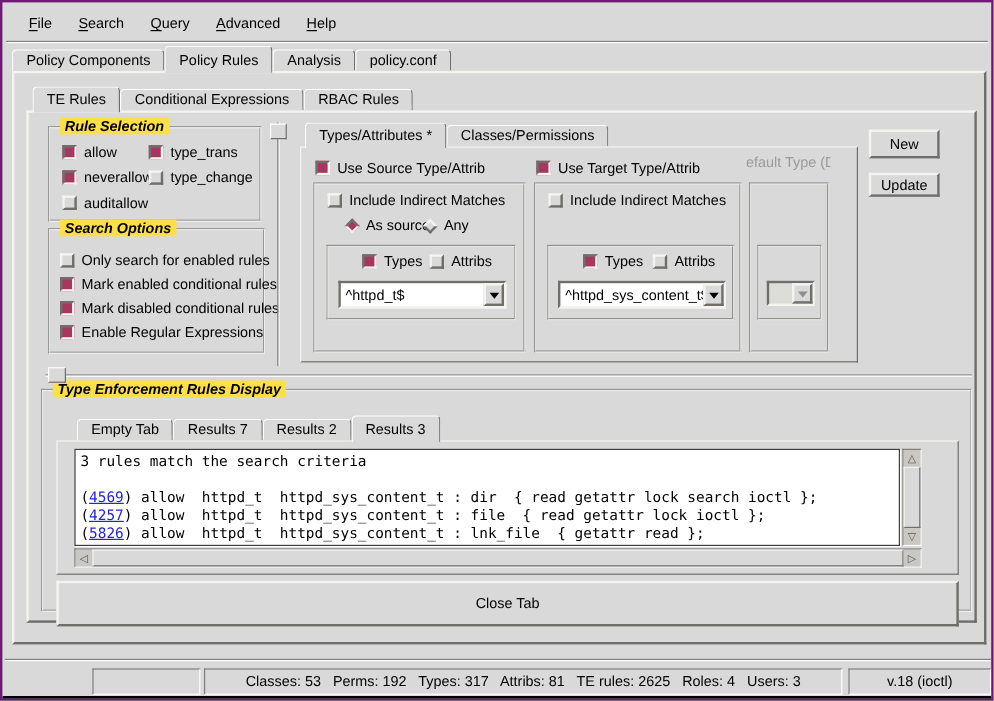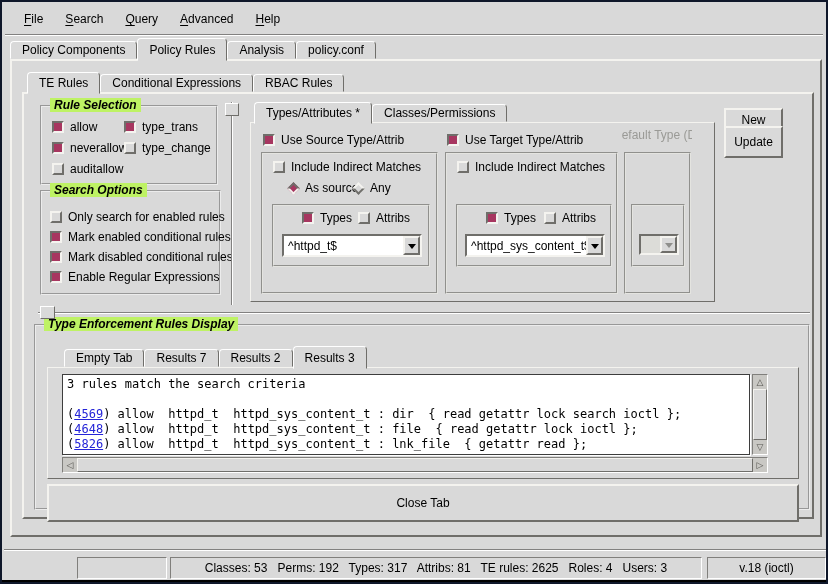--- a/index.html
+++ b/index.html
@@ -1,19 +1,19 @@
 <!DOCTYPE html>
 <html><head>
 <meta charset="utf-8">
 <style>
   * { margin:0; padding:0; box-sizing:border-box; }
   html,body { background:#888; }
   body { font-family:"Liberation Sans", sans-serif; font-size:12px; color:#000; }
   .window { position:relative; width:828px; height:584px; background:#d9d9d9;
-            border:2px solid #0f172a; overflow:hidden; }
+            border:2px solid #701a75; overflow:hidden; }
 
   
   .raised  { border:2px solid; border-color:#f4f3ef #6f6e6a #6f6e6a #f4f3ef; background:#d9d9d9; }
   .raised1 { border:1px solid; border-color:#f4f3ef #6f6e6a #6f6e6a #f4f3ef; background:#d9d9d9; }
   .grooveH { height:2px; border-top:1px solid #828180; border-bottom:1px solid #ffffff; }
   .grooveV { width:2px; border-left:1px solid #828180; border-right:1px solid #ffffff; }
   .abs { position:absolute; }
 
   
   .menubar { position:absolute; left:4px; top:3px; right:4px; height:28px;
@@ -24,21 +24,21 @@
   
   .tabrow { position:absolute; display:flex; align-items:flex-end; }
   .tab { border:1px solid; border-color:#ffffff #6f6e6a transparent #ffffff;
          border-radius:4px 4px 0 0; background:#d9d9d9; padding:0 11px;
          display:flex; align-items:center; white-space:nowrap; }
   .tab.inactive { height:18px; margin-bottom:2px; }
   .tab.active   { height:23px; margin-bottom:0; z-index:5; position:relative; }
 
   
   .lf { position:absolute; border:2px groove #ececec; }
-  .lf-title { position:absolute; top:-9px; left:8px; background:#bef264; padding:0 4px;
+  .lf-title { position:absolute; top:-9px; left:8px; background:#fde047; padding:0 4px;
               font-weight:bold; font-style:italic; white-space:nowrap; }
 
   
   .cb { position:absolute; display:flex; align-items:center; gap:6px; white-space:nowrap; cursor:default; }
   .cb .box { width:12px; height:12px; flex:0 0 12px; background:#d9d9d9;
              border:2px solid; border-color:#f4f3ef #6f6e6a #6f6e6a #f4f3ef; }
   .cb.on .box { background:#a73660; border-color:#6f6e6a #f4f3ef #f4f3ef #6f6e6a; }
   .radio { position:absolute; display:flex; align-items:center; gap:7px; white-space:nowrap; cursor:default; }
   .radio .dia { width:9px; height:9px; flex:0 0 9px; transform:rotate(45deg); background:#d9d9d9;
                 border:2px solid; border-color:#f4f3ef #6f6e6a #6f6e6a #f4f3ef; margin-left:2px; }
@@ -251,21 +251,21 @@
       <div class="combo disabled" style="left:6px; top:28px; width:40px; height:21px;">
         <span class="txt"></span>
         <span class="cbtn"></span>
       </div>
     </div>
   </div>
 
   <div class="btn" style="left:722px; top:106px; width:59px; height:24px; z-index:2;">
       <span>New</span>
     </div>
-  <div class="btn" style="left:722px; top:124px; width:59px; height:32px; z-index:2;">
+  <div class="btn" style="left:722px; top:142px; width:59px; height:20px; z-index:2;">
       <span>Update</span>
     </div>
 
   <div class="abs grooveH" style="left:36px; top:310px; width:772px; z-index:2;"></div>
   <div class="grip" style="left:38px; top:304px; width:15px; height:13px; z-index:3;"></div>
 
   <div class="lf" style="left:32px; top:322px; width:776px; height:186px; z-index:2;">
     <span class="lf-title">Type Enforcement Rules Display</span>
 
     <div class="tabrow" style="left:28px; top:19px; height:24px; z-index:4;">
@@ -281,21 +281,21 @@
       <div class="tab active" style="height:23px;">
           <span>Results 3</span>
         </div>
     </div>
     <div class="abs raised1" style="left:11px; top:41px; width:752px; height:112px; z-index:2;"></div>
 
     <div class="textarea" style="left:26px; top:48px; width:688px; height:81px; z-index:3;">
       <div class="tline">3 rules match the search criteria</div>
       <div class="tline">&nbsp;</div>
       <div class="tline"><span>(</span><span class="rlink">4569</span><span>) allow  httpd_t  httpd_sys_content_t : dir  { read getattr lock search ioctl };</span></div>
-      <div class="tline"><span>(</span><span class="rlink">4648</span><span>) allow  httpd_t  httpd_sys_content_t : file  { read getattr lock ioctl };</span></div>
+      <div class="tline"><span>(</span><span class="rlink">4257</span><span>) allow  httpd_t  httpd_sys_content_t : file  { read getattr lock ioctl };</span></div>
       <div class="tline"><span>(</span><span class="rlink">5826</span><span>) allow  httpd_t  httpd_sys_content_t : lnk_file  { getattr read };</span></div>
     </div>
 
     <div class="sb sb-v" style="left:716px; top:48px; width:16px; height:81px; z-index:3;">
       <span class="sb-btn">△</span>
       <span class="sb-slider"></span>
       <span class="sb-btn">▽</span>
     </div>
 
     <div class="sb sb-h" style="left:26px; top:131px; width:706px; height:16px; z-index:3;">

